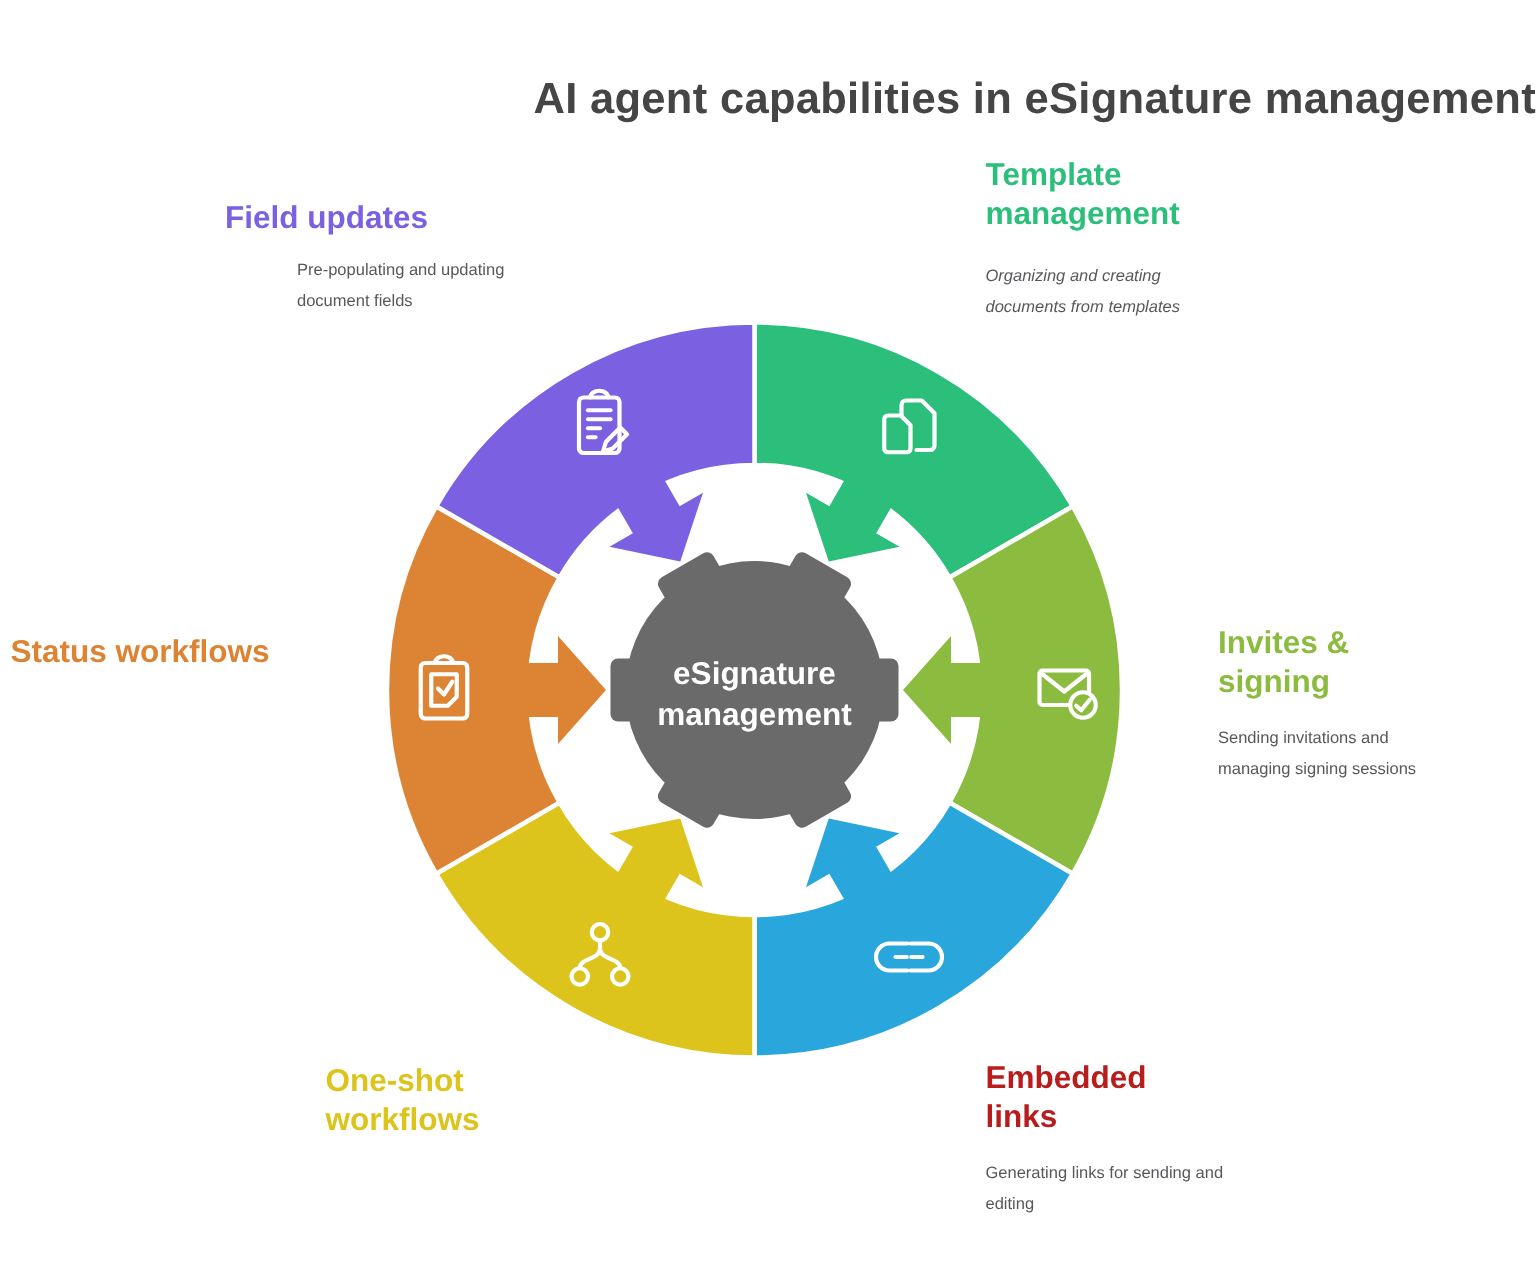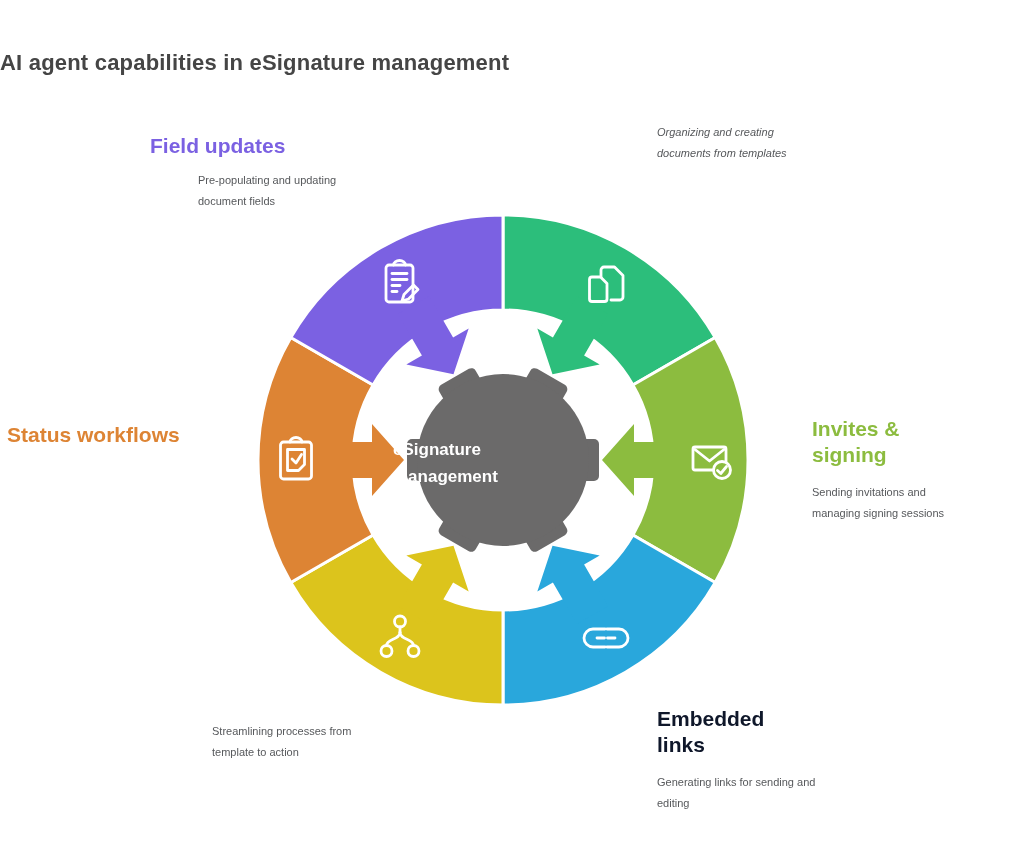--- a/index.html
+++ b/index.html
@@ -4,30 +4,30 @@
 <style>
   * { margin:0; padding:0; box-sizing:border-box; }
   html,body { background:#ffffff; }
   body { font-family:"Liberation Sans", sans-serif; }
   .canvas {
     position:relative; width:1024px; height:857px; margin:0 auto;
     background:#ffffff; overflow:hidden;
   }
   .page-title {
     position:absolute; left:0; top:50px; width:1024px;
-    text-align:left; font-size:22px; font-weight:bold; color:var(--title_text,#454545);
+    text-align:right; font-size:29px; font-weight:bold; color:var(--title_text,#454545);
     letter-spacing:.2px;
   }
   .wheel-wrap { position:absolute; left:255px; top:212px; width:496px; height:496px; }
   .wheel-wrap svg { display:block; width:496px; height:496px; }
   .wedge { stroke:#ffffff; stroke-width:3; }
   .icon { fill:none; stroke:#ffffff; stroke-width:2.8; stroke-linecap:round; stroke-linejoin:round; }
   .center-label {
     position:absolute; left:393px; top:436px; width:220px;
-    font-size:17px; font-weight:bold; color:var(--center_text,#ffffff);
+    text-align:center; font-size:21px; font-weight:bold; color:var(--center_text,#ffffff);
     line-height:27px; z-index:3;
   }
   .label-block { position:absolute; }
   .label-block .heading { font-size:21px; font-weight:bold; line-height:26px; }
   .label-block .desc { font-size:11px; line-height:21px; color:var(--body_text,#56585b); margin-top:11px; }
   .align-right { text-align:left; }
   .align-left { text-align:left; }
   
   .lb-field     { left:150px; top:133px; width:200px; }
   .lb-field .desc    { margin-left:48px; width:152px; }
@@ -145,35 +145,36 @@
       </g>
     </svg>
   </div>
 
   <div class="center-label">
     <div>eSignature</div>
     <div>management</div>
   </div>
 
   <div class="label-block lb-template align-left">
+    <div class="heading" style="color: rgb(44, 190, 123);">Template management</div>
     <div class="desc">Organizing and creating documents from templates</div>
   </div>
 
   <div class="label-block lb-invites align-left">
     <div class="heading" style="color: rgb(140, 188, 63);">Invites &amp; signing</div>
     <div class="desc">Sending invitations and managing signing sessions</div>
   </div>
 
   <div class="label-block lb-embedded align-left">
-    <div class="heading" style="color: #0f172a;">Embedded links</div>
+    <div class="heading" style="color: #b91c1c;">Embedded links</div>
     <div class="desc">Generating links for sending and editing</div>
   </div>
 
   <div class="label-block lb-oneshot align-right">
-    <div class="desc">Streamlining processes from template to action</div>
+    <div class="heading" style="color: rgb(220, 196, 28);">One-shot workflows</div>
   </div>
 
   <div class="label-block lb-status align-right">
     <div class="heading" style="color: rgb(221, 132, 52);">Status workflows</div>
   </div>
 
   <div class="label-block lb-field align-right">
     <div class="heading" style="color: rgb(123, 97, 226);">Field updates</div>
     <div class="desc">Pre-populating and updating document fields</div>
   </div>

